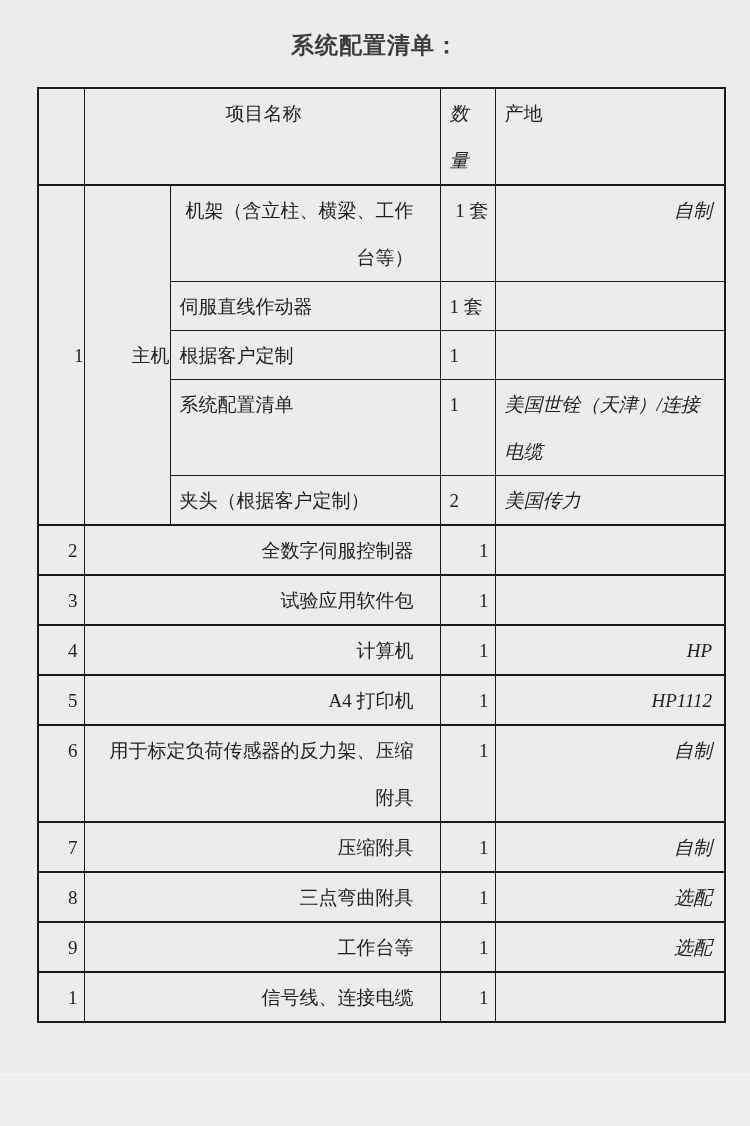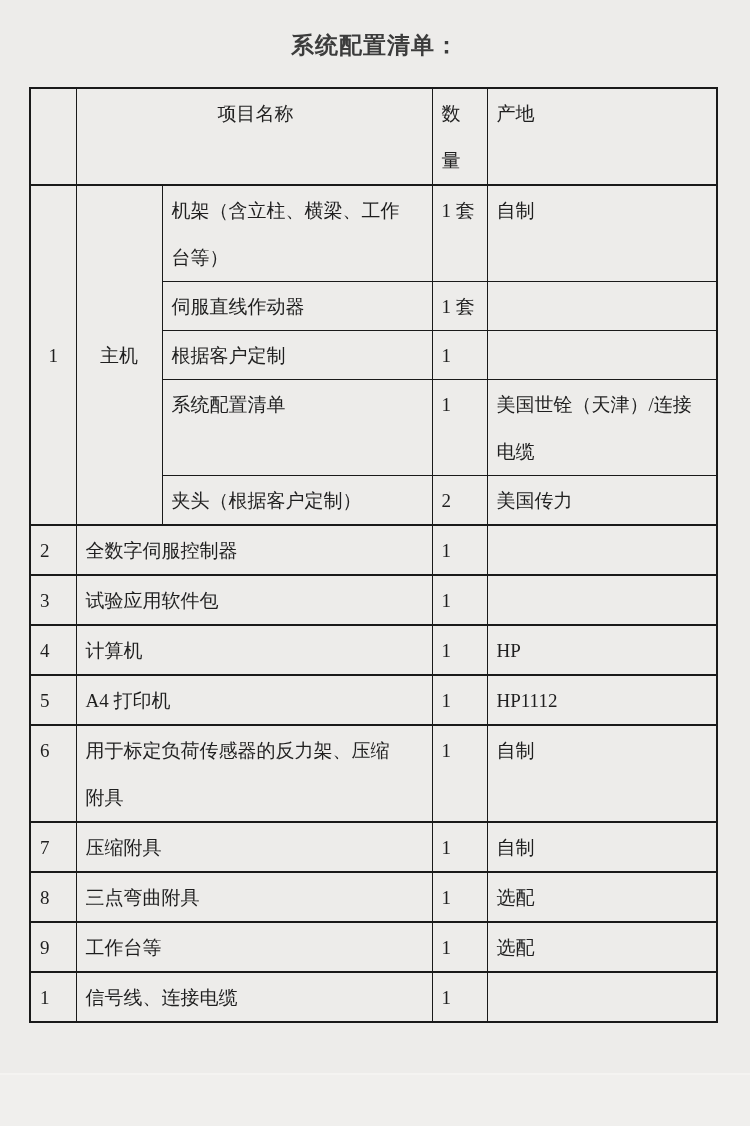--- a/index.html
+++ b/index.html
@@ -17,49 +17,49 @@
     font-size: 23px;
     color: #3c3c3c;
     text-align: center;
     padding-top: 30px;
     letter-spacing: 1px;
   }
   table.config-table {
     border-collapse: collapse;
     table-layout: fixed;
     width: 687px;
-    margin: 26px 0 0 29px;
+    margin: 26px 0 0 37px;
     border: 2px solid #1a1a1a;
     background: #edecea;
   }
   col.c1 { width: 46px; }
   col.c2 { width: 86px; }
   col.c3 { width: 270px; }
   col.c4 { width: 55px; }
   col.c5 { width: 230px; }
   td, th {
     border: 1px solid #1a1a1a;
     font-size: 19px;
     font-weight: normal;
     line-height: 47px;
     vertical-align: top;
     text-align: left;
     padding: 1px 6px 0 9px;
     overflow: hidden;
   }
-  tr.major > td, tr.major > th { border-top-width: 2px; }
+  tr.major > td, tr.major > th { border-top-width: 2px; text-align: right; }
   .rh-hdr { height: 94px; }
   .rh-s   { height: 48px; }
   .rh-d   { height: 95px; }
   .rh-d1  { height: 96px; }
   th.th-item { text-align: center; }
-  th.th-qty .wrapbox { display: block; width: 1.2em; word-break: break-all; }
+  th.th-qty .wrapbox { display: block; width: 1.2em; word-break: break-all; font-style: italic; }
   td.c-group { vertical-align: middle; text-align: center; padding-left: 0; padding-right: 0; }
   td.c-item  { padding-right: 26px; }
-  td.c-origin { padding-right: 20px; }
+  td.c-origin { padding-right: 12px; font-style: italic; }
   .footer-band {
     position: absolute;
     left: 0; bottom: 0;
     width: 750px; height: 53px;
     background: #f0efed;
     border-top: 2px solid #f4f3f1;
   }
 </style>
 </head>
 <body>

